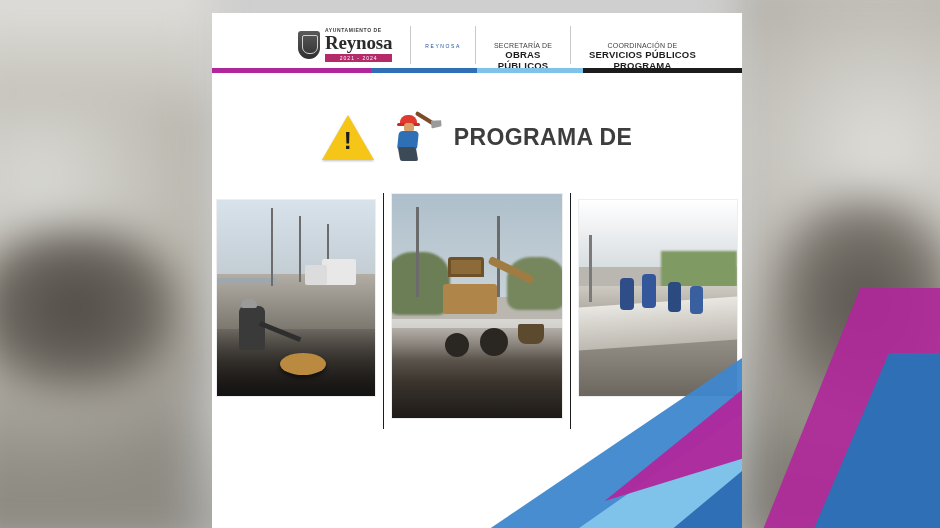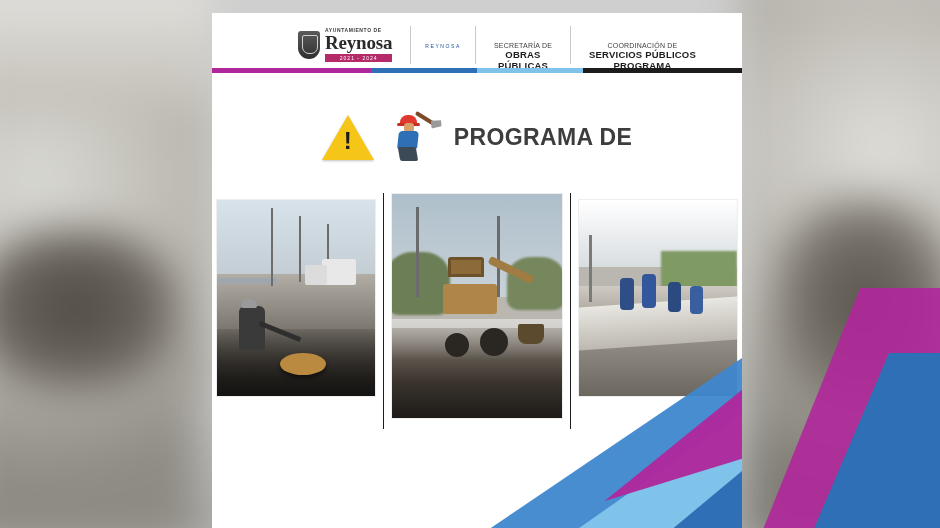--- a/index.html
+++ b/index.html
@@ -493,21 +493,21 @@
 
         <div class="logo-comapa">
           <div class="comapa-sub">REYNOSA</div>
         </div>
 
         <div class="divider-v"></div>
 
         <div class="logo-text-block">
           <div class="lt-small">SECRETARÍA DE</div>
           <div class="lt-big">OBRAS</div>
-          <div class="lt-big">PÚBLICAS</div>
+          <div class="lt-big">PÚBLICOS</div>
         </div>
 
         <div class="divider-v"></div>
 
         <div class="logo-text-block">
           <div class="lt-small">COORDINACIÓN DE</div>
           <div class="lt-big">SERVICIOS PÚBLICOS</div>
           <div class="lt-big">PROGRAMA</div>
         </div>
 

